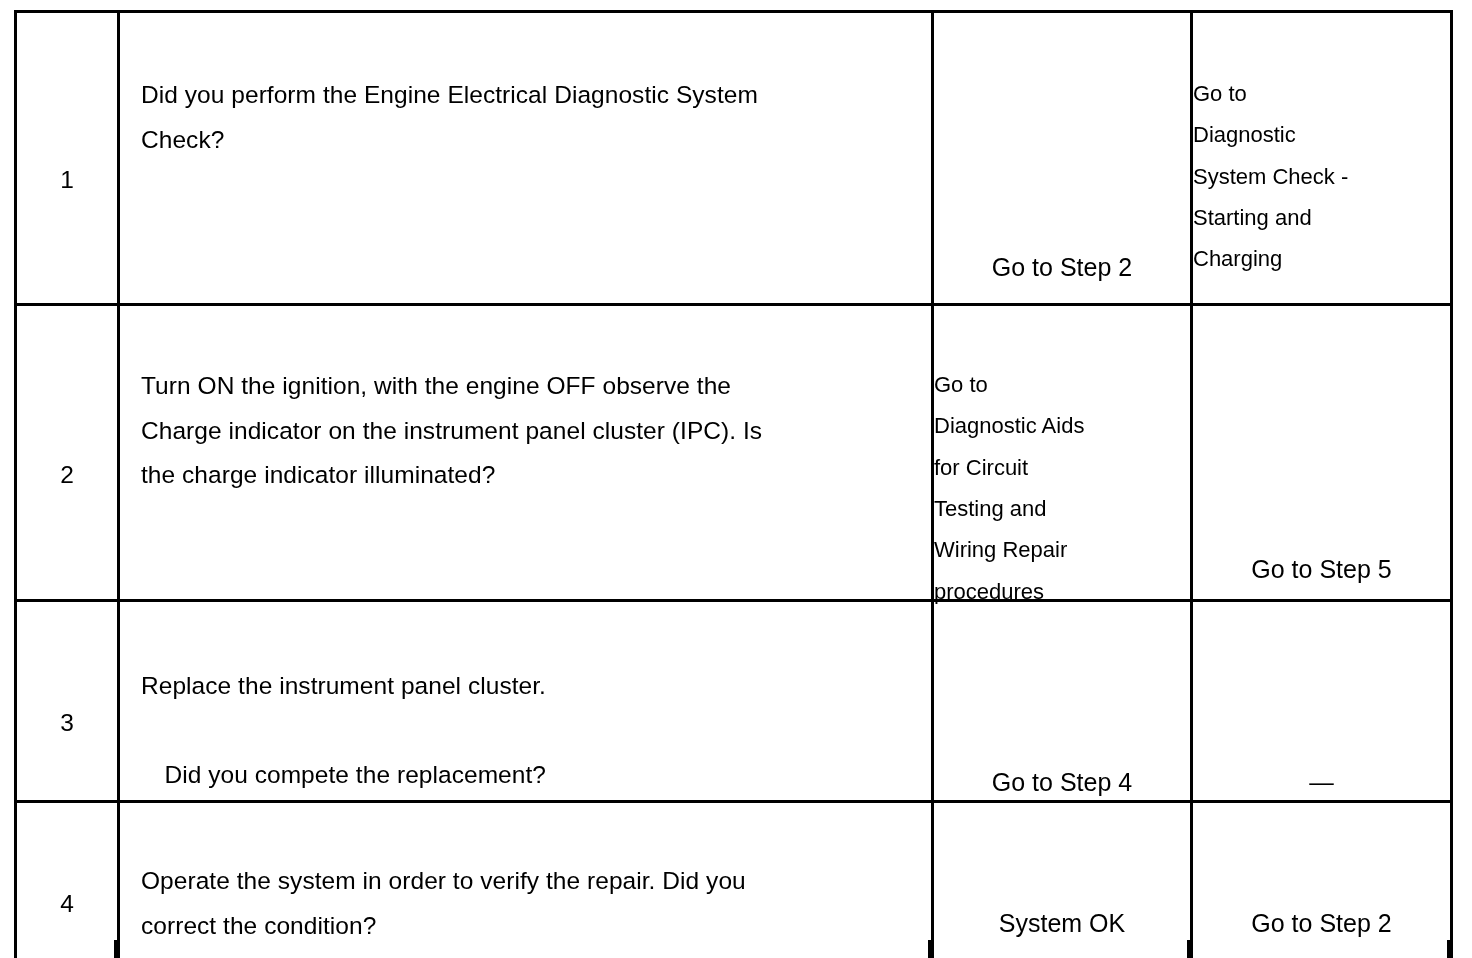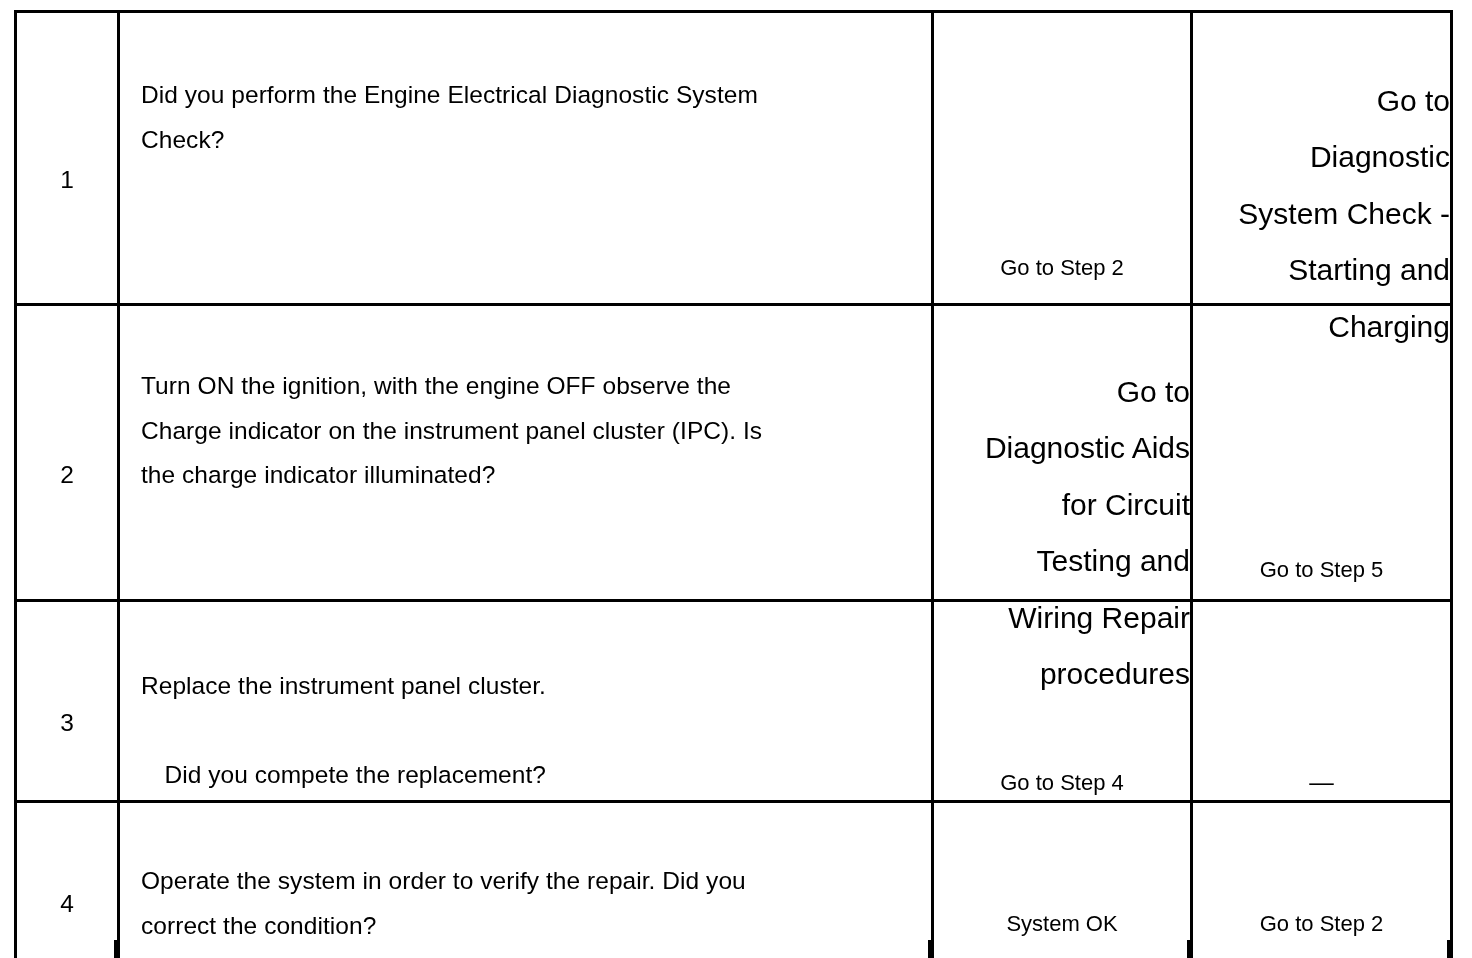--- a/index.html
+++ b/index.html
@@ -87,27 +87,27 @@
     font-size: 24.5px;
     line-height: 1.82;
     letter-spacing: 0.05px;
   }
   .step-num {
     font-size: 24.5px;
     text-align: center;
     width: 100%;
   }
   .stack-txt {
-    font-size: 30px;
+    font-size: 22px;
     line-height: 1.88;
-    text-align: right;
+    text-align: left;
     width: 100%;
   }
   .one-line {
-    font-size: 22px;
+    font-size: 25px;
     text-align: center;
     width: 100%;
     line-height: 1.3;
   }
   .action-txt {
     padding-left: 21px;
     padding-right: 14px;
   }
   .dash {
     font-size: 24.5px;

